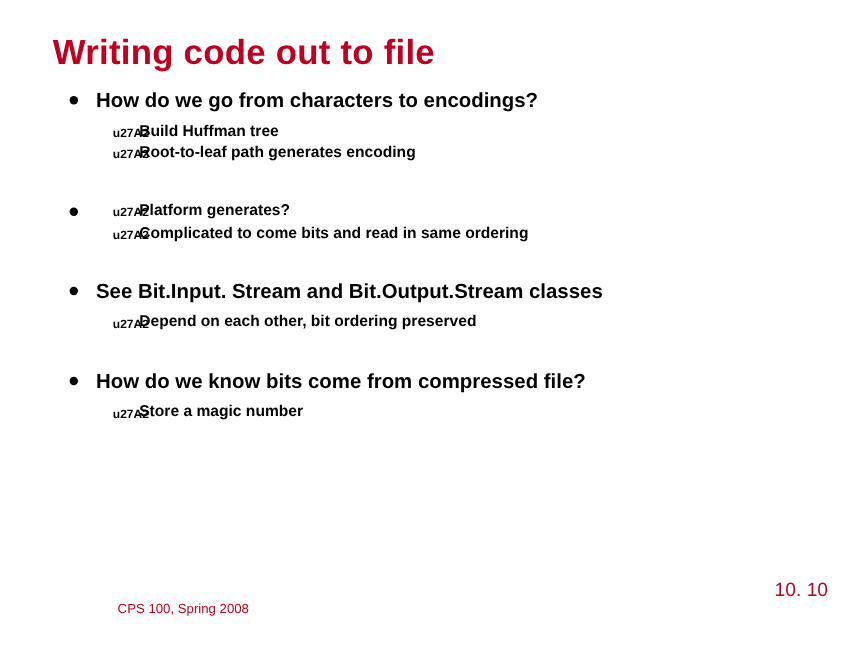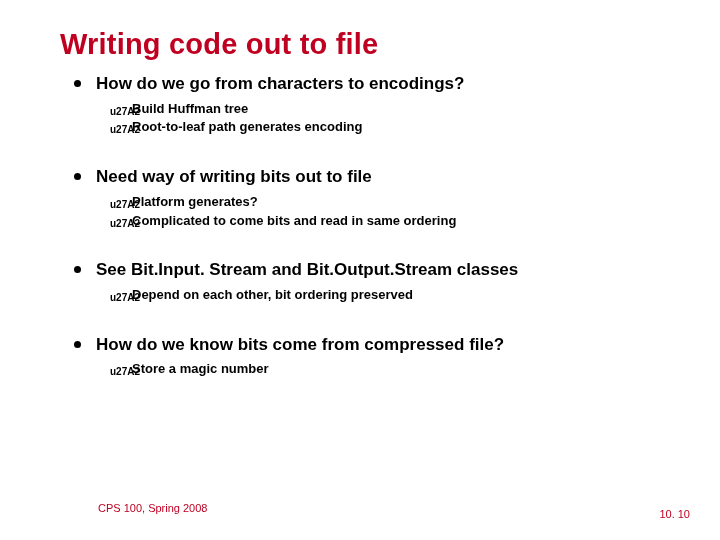--- a/index.html
+++ b/index.html
@@ -6,21 +6,21 @@
     margin: 0;
     padding: 0;
     width: 720px;
     height: 540px;
     background: #fff;
     font-family: Arial, Helvetica, sans-serif;
     position: relative;
     overflow: hidden;
   }
   .slide {
-    padding: 28px 40px 0 60px;
+    padding: 28px 40px 0 44px;
   }
   .title {
     font-size: 29px;
     font-weight: bold;
     color: #c00020;
     margin: 0 0 8px 0;
     letter-spacing: 0.2px;
   }
   ul.top {
     list-style: none;
@@ -73,43 +73,42 @@
     position: absolute;
     left: 98px;
     bottom: 26px;
     font-size: 11px;
     color: #c00020;
     text-align: center;
   }
   .footer-right {
     position: absolute;
     right: 30px;
-    bottom: 20px;
-    font-size: 11px;
+    bottom: 38px;
+    font-size: 16px;
     color: #c00020;
   }
 </style>
 </head>
 <body>
 
 <div class="slide">
   <h1 class="title">Writing code out to file</h1>
 
   <ul class="top">
 
     <li>
       <span>How do we go from characters to encodings?</span>
       <ul class="sub">
         <li>Build Huffman tree</li>
         <li>Root-to-leaf path generates encoding</li>
       </ul>
     </li>
 
     <li>
-      <span>Need way of writing bits out to file</span>
       <ul class="sub">
         <li>Platform generates?</li>
         <li>Complicated to come bits and read in same ordering</li>
       </ul>
     </li>
 
     <li>
       <span>See Bit.Input. Stream and Bit.Output.Stream classes</span>
       <ul class="sub">
         <li>Depend on each other, bit ordering preserved</li>

